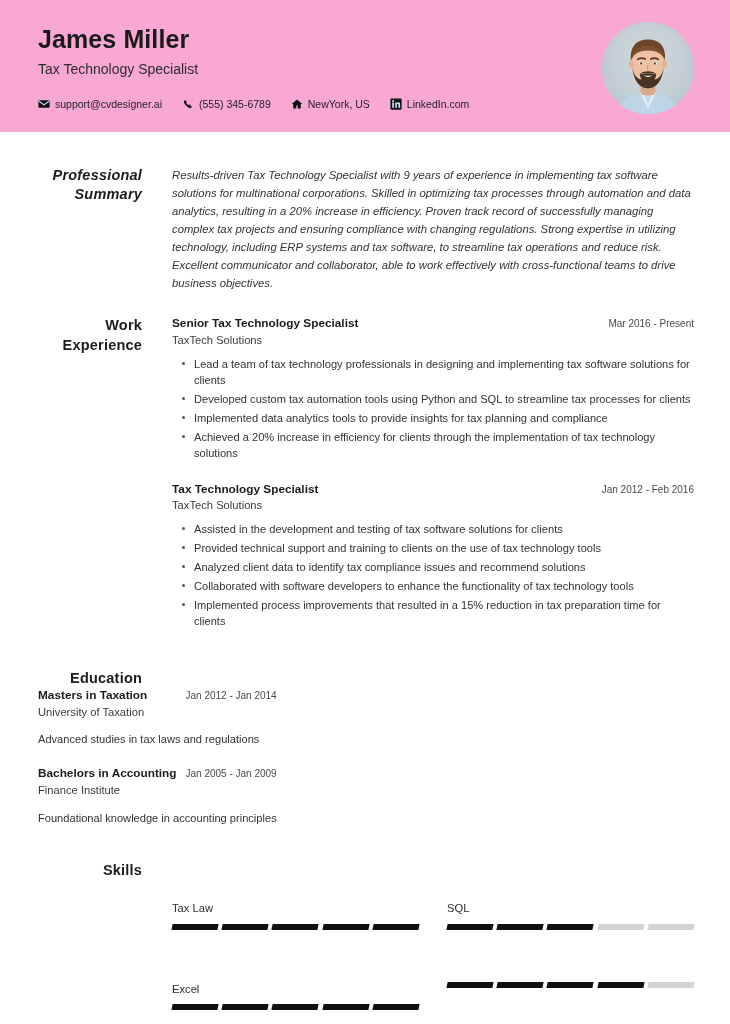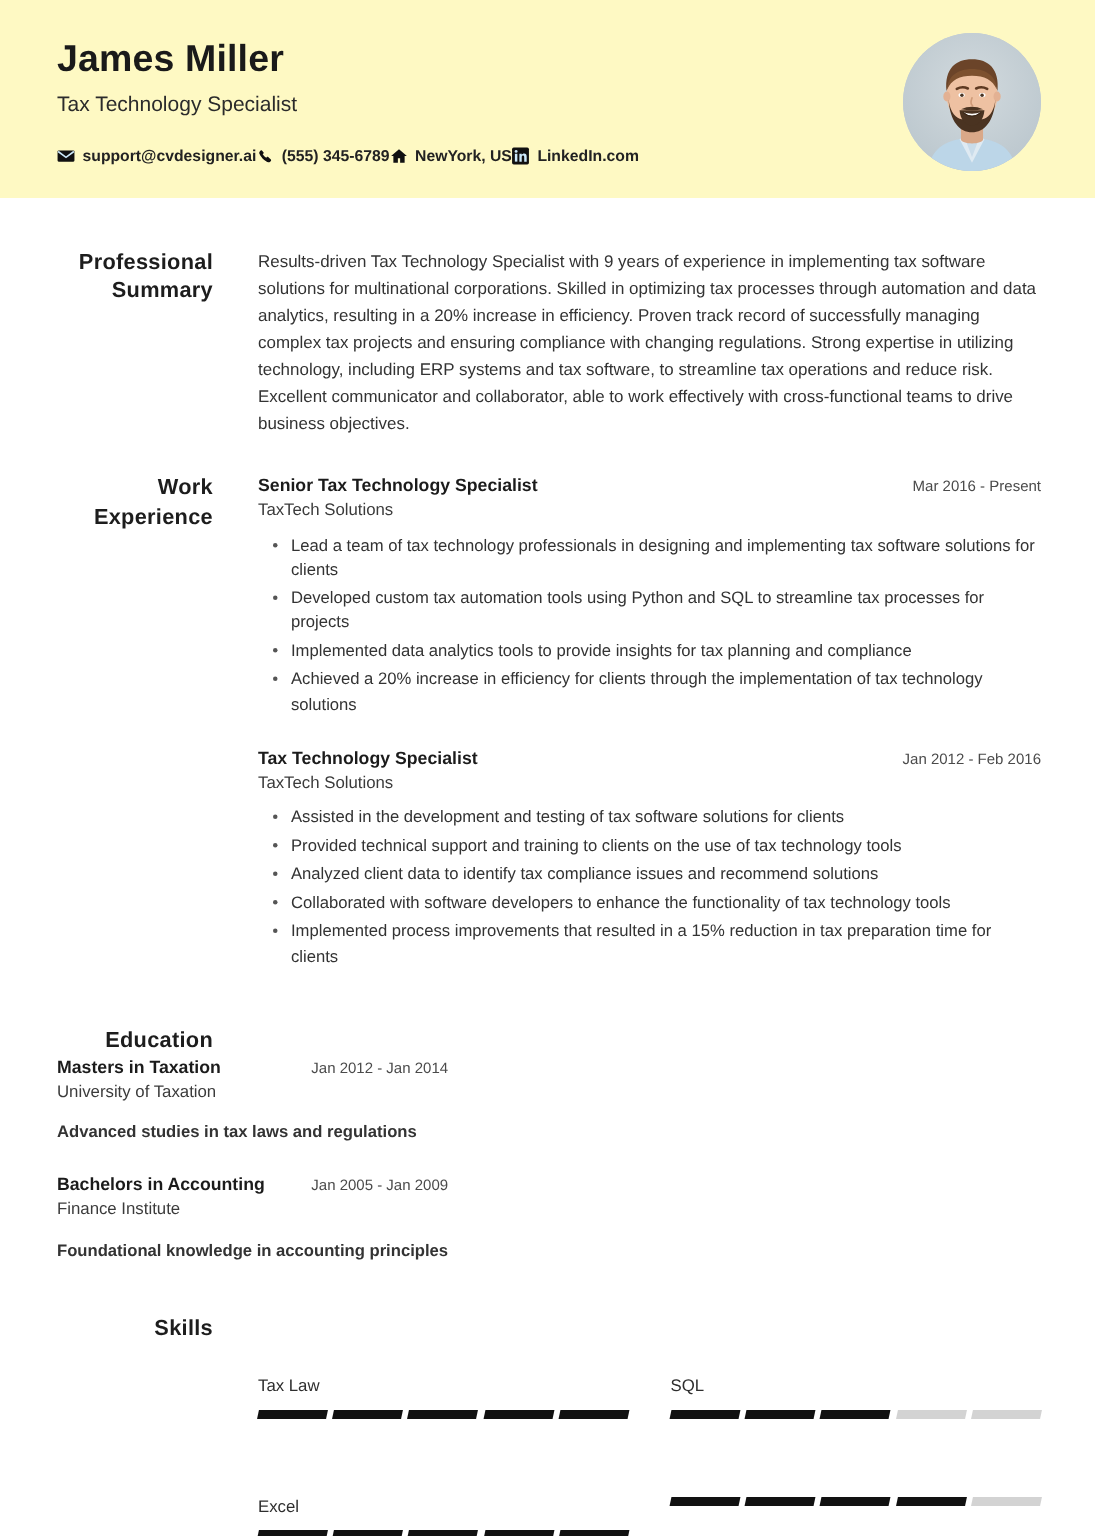--- a/index.html
+++ b/index.html
@@ -17,21 +17,21 @@
     height: 1024px;
     background: #ffffff;
     overflow: hidden;
     box-sizing: border-box;
   }
 
   
   .header {
     position: relative;
     height: 132px;
-    background: #fef9c3;
+    background: #f9a8d4;
     box-sizing: border-box;
     padding: 20px 36px 0 38px;
   }
   .header-inner {
     display: flex;
     align-items: flex-start;
     justify-content: space-between;
     height: 100%;
   }
   .header-text { padding-top: 6px; }
@@ -47,22 +47,22 @@
     font-size: 14px;
     color: #2b2b2b;
     font-weight: normal;
     margin: 0;
     line-height: 1.2;
   }
   .contact-row {
     display: flex;
     align-items: center;
     margin-top: 21px;
+    gap: 20px;
     flex-wrap: wrap;
-    font-weight: bold;
   }
   .contact-item {
     display: flex;
     align-items: center;
     gap: 5px;
     font-size: 10.5px;
     color: #222222;
     white-space: nowrap;
   }
   .contact-item svg { display: block; flex: none; }
@@ -99,21 +99,21 @@
     color: #1d1d1d;
     line-height: 1.32;
     letter-spacing: 0.2px;
   }
   .section-body {
     flex: 1;
     min-width: 0;
   }
 
   
-  .sec-summary { padding-top: 34px; }
+  .sec-summary { padding-top: 34px; font-style: italic; }
   .summary-text {
     font-size: 11.3px;
     line-height: 1.60;
     color: #333333;
     text-align: left;
     margin: 0;
   }
 
   
   .sec-work { padding-top: 24px; }
@@ -166,21 +166,20 @@
     background: #555555;
   }
 
   
   .sec-edu { padding-top: 36px; flex-direction: column; }
   .edu-desc {
     font-size: 11.1px;
     color: #333333;
     line-height: 1.45;
     margin-top: 11px;
-    font-weight: bold;
   }
   .edu-entry + .edu-entry { margin-top: 19px; }
 
   
   .sec-skills { padding-top: 35px; }
   .skills-grid {
     display: grid;
     grid-template-columns: 1fr 1fr;
     column-gap: 28px;
     row-gap: 0;
@@ -318,21 +317,21 @@
       <div class="section-body">
 
         <div class="entry">
           <div class="entry-head">
             <div class="entry-title">Senior Tax Technology Specialist</div>
             <div class="entry-date">Mar 2016 - Present</div>
           </div>
           <div class="entry-org">TaxTech Solutions</div>
           <ul class="bullets">
             <li>Lead a team of tax technology professionals in designing and implementing tax software solutions for clients</li>
-            <li>Developed custom tax automation tools using Python and SQL to streamline tax processes for projects</li>
+            <li>Developed custom tax automation tools using Python and SQL to streamline tax processes for clients</li>
             <li>Implemented data analytics tools to provide insights for tax planning and compliance</li>
             <li>Achieved a 20% increase in efficiency for clients through the implementation of tax technology solutions</li>
           </ul>
         </div>
 
         <div class="entry">
           <div class="entry-head">
             <div class="entry-title">Tax Technology Specialist</div>
             <div class="entry-date">Jan 2012 - Feb 2016</div>
           </div>

